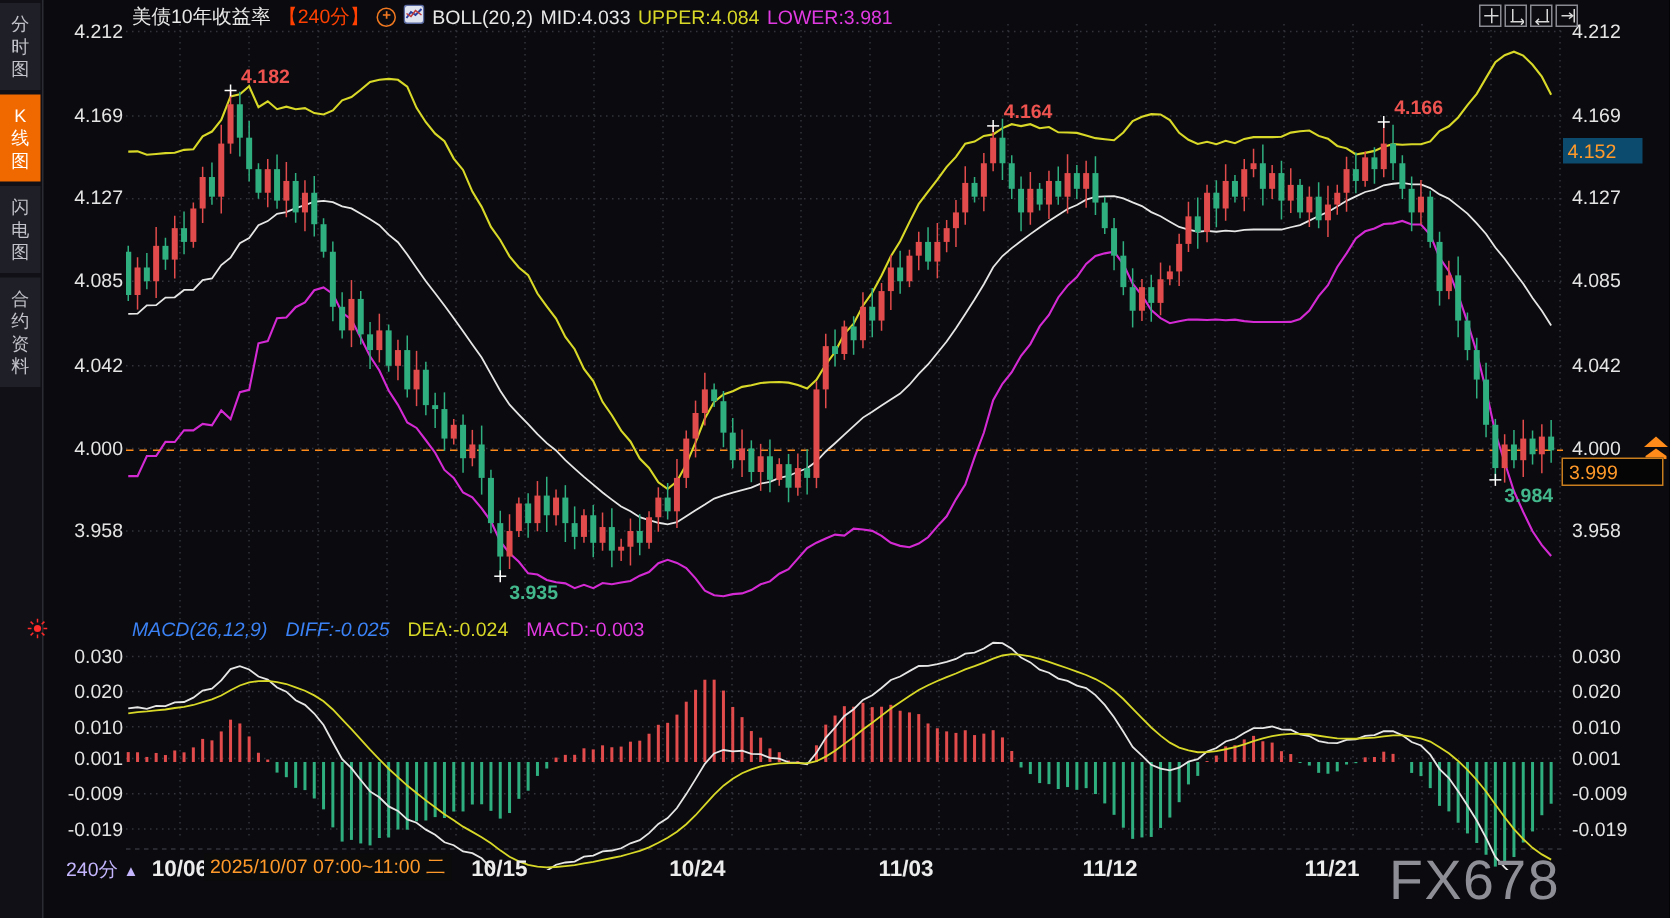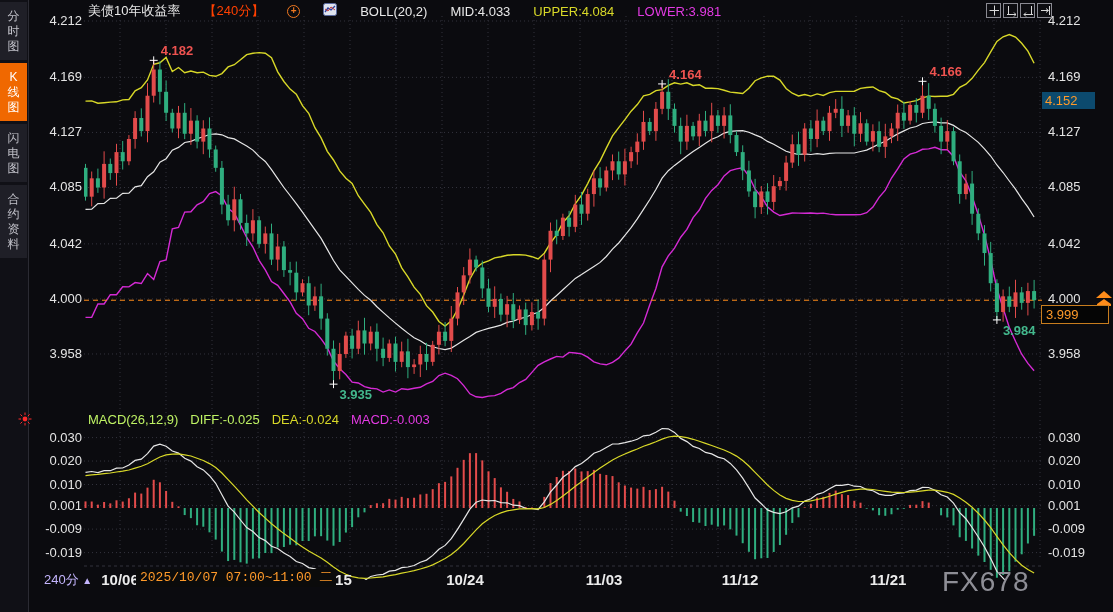--- a/index.html
+++ b/index.html
@@ -6,21 +6,21 @@
   #app{position:relative;width:1113px;height:612px;background:#0b0b0f;overflow:hidden;
        font-family:"Liberation Sans",sans-serif;-webkit-font-smoothing:antialiased;}
   #plot{position:absolute;left:0;top:0;z-index:1;}
   
   #sidebar{position:absolute;left:0;top:0;width:28px;height:612px;background:#101016;
            border-right:1px solid #2b2b33;z-index:6;}
   .side-tab{width:27px;margin:2px 0 3px 0;padding:7px 0;background:#1f1f27;color:#c2c2ca;
             display:flex;flex-direction:column;align-items:center;gap:1px;font-size:12px;line-height:14px;cursor:default;}
   .side-tab.active{background:#f06800;color:#ffffff;}
   
-  #header-row{position:absolute;left:88px;top:3px;height:16px;display:flex;align-items:center;gap:23px;
+  #header-row{position:absolute;left:88px;top:3px;height:16px;display:flex;align-items:center;gap:5px;
               font-size:13px;z-index:4;white-space:nowrap;}
   .hdr-title{color:#e8e8e8;}
   .hdr-period{color:#ff4000;}
   .plus-circle{width:11px;height:11px;border:1px solid #f07820;border-radius:50%;color:#f07820;
                font-size:10px;line-height:10px;text-align:center;font-weight:700;}
   .hdr-boll,.hdr-mid{color:#e8e8e8;}
   .hdr-upper{color:#d8d828;}
   .hdr-lower{color:#e23ae2;}
   #topright-icons{position:absolute;left:986px;top:3px;display:flex;gap:2px;z-index:4;}
   .tool-icon{width:13px;height:13px;border:1px solid #8a8a92;background:#0d0d11;display:flex;
@@ -28,32 +28,32 @@
   
   .yaxis-label{position:absolute;width:44px;color:#e4e4e4;font-size:13px;z-index:3;}
   .yaxis-left{left:38px;text-align:right;}
   .yaxis-right{left:1048px;text-align:left;}
   .badge-ref{position:absolute;left:1042px;width:50px;height:17px;background:#0c4a6e;color:#ff9a2a;
              font-size:13px;line-height:17px;padding-left:3px;z-index:3;}
   .badge-last{position:absolute;left:1041px;width:62px;height:17px;background:#050505;color:#ff9a2a;
               border:1px solid #c87d1e;font-size:13px;line-height:17px;padding-left:4px;z-index:3;}
   
   #macd-header{position:absolute;left:88px;top:412px;display:flex;gap:12px;font-size:13px;z-index:3;white-space:nowrap;}
-  .macd-name,.macd-diff{color:#bef264;}
+  .macd-name,.macd-diff{color:#3b82f6;font-style:italic;}
   .macd-dea{color:#d8d828;}
   .macd-macd{color:#e23ae2;}
   #alert-icon{position:absolute;left:18px;top:412px;z-index:7;}
   
   .xaxis-label{position:absolute;top:571px;width:56px;margin-left:-28px;text-align:center;color:#ececec;
                font-size:15px;font-weight:700;z-index:3;}
   #period-label{position:absolute;left:30px;top:571px;color:#c4b5fd;font-size:13px;font-weight:400;z-index:3;padding-left:14px;}
   #period-label .tri{font-size:10px;}
   #tooltip{position:absolute;left:136px;top:569px;height:18px;background:#0b0b0b;color:#ff9a2a;
-           font-size:13px;line-height:18px;padding:0 4px;z-index:7;white-space:nowrap;font-family:Liberation Mono, monospace;}
-  #watermark{position:absolute;left:926px;top:566px;color:#8e8e96;font-size:28px;letter-spacing:1px;z-index:2;margin-left:16px;}
+           font-size:13px;line-height:18px;padding:0 4px;z-index:7;white-space:nowrap;}
+  #watermark{position:absolute;left:926px;top:566px;color:#8e8e96;font-size:37px;letter-spacing:1px;z-index:2;}
   
   #bottom-toolbar{position:absolute;left:28px;top:592px;right:0;height:20px;display:flex;z-index:6;
                   font-size:12px;}
   .tb-item{display:flex;align-items:center;justify-content:center;padding:0 8px;color:#d6d6d6;
            border-right:1px solid #1d1d24;font-family:"Liberation Mono","Liberation Sans",monospace;cursor:pointer;}
   .tb-item.active{background:#f06800;color:#fff;}
   .tb-item.vip{color:#ff7a1a;}
 </style>
 </head>
 <body>

